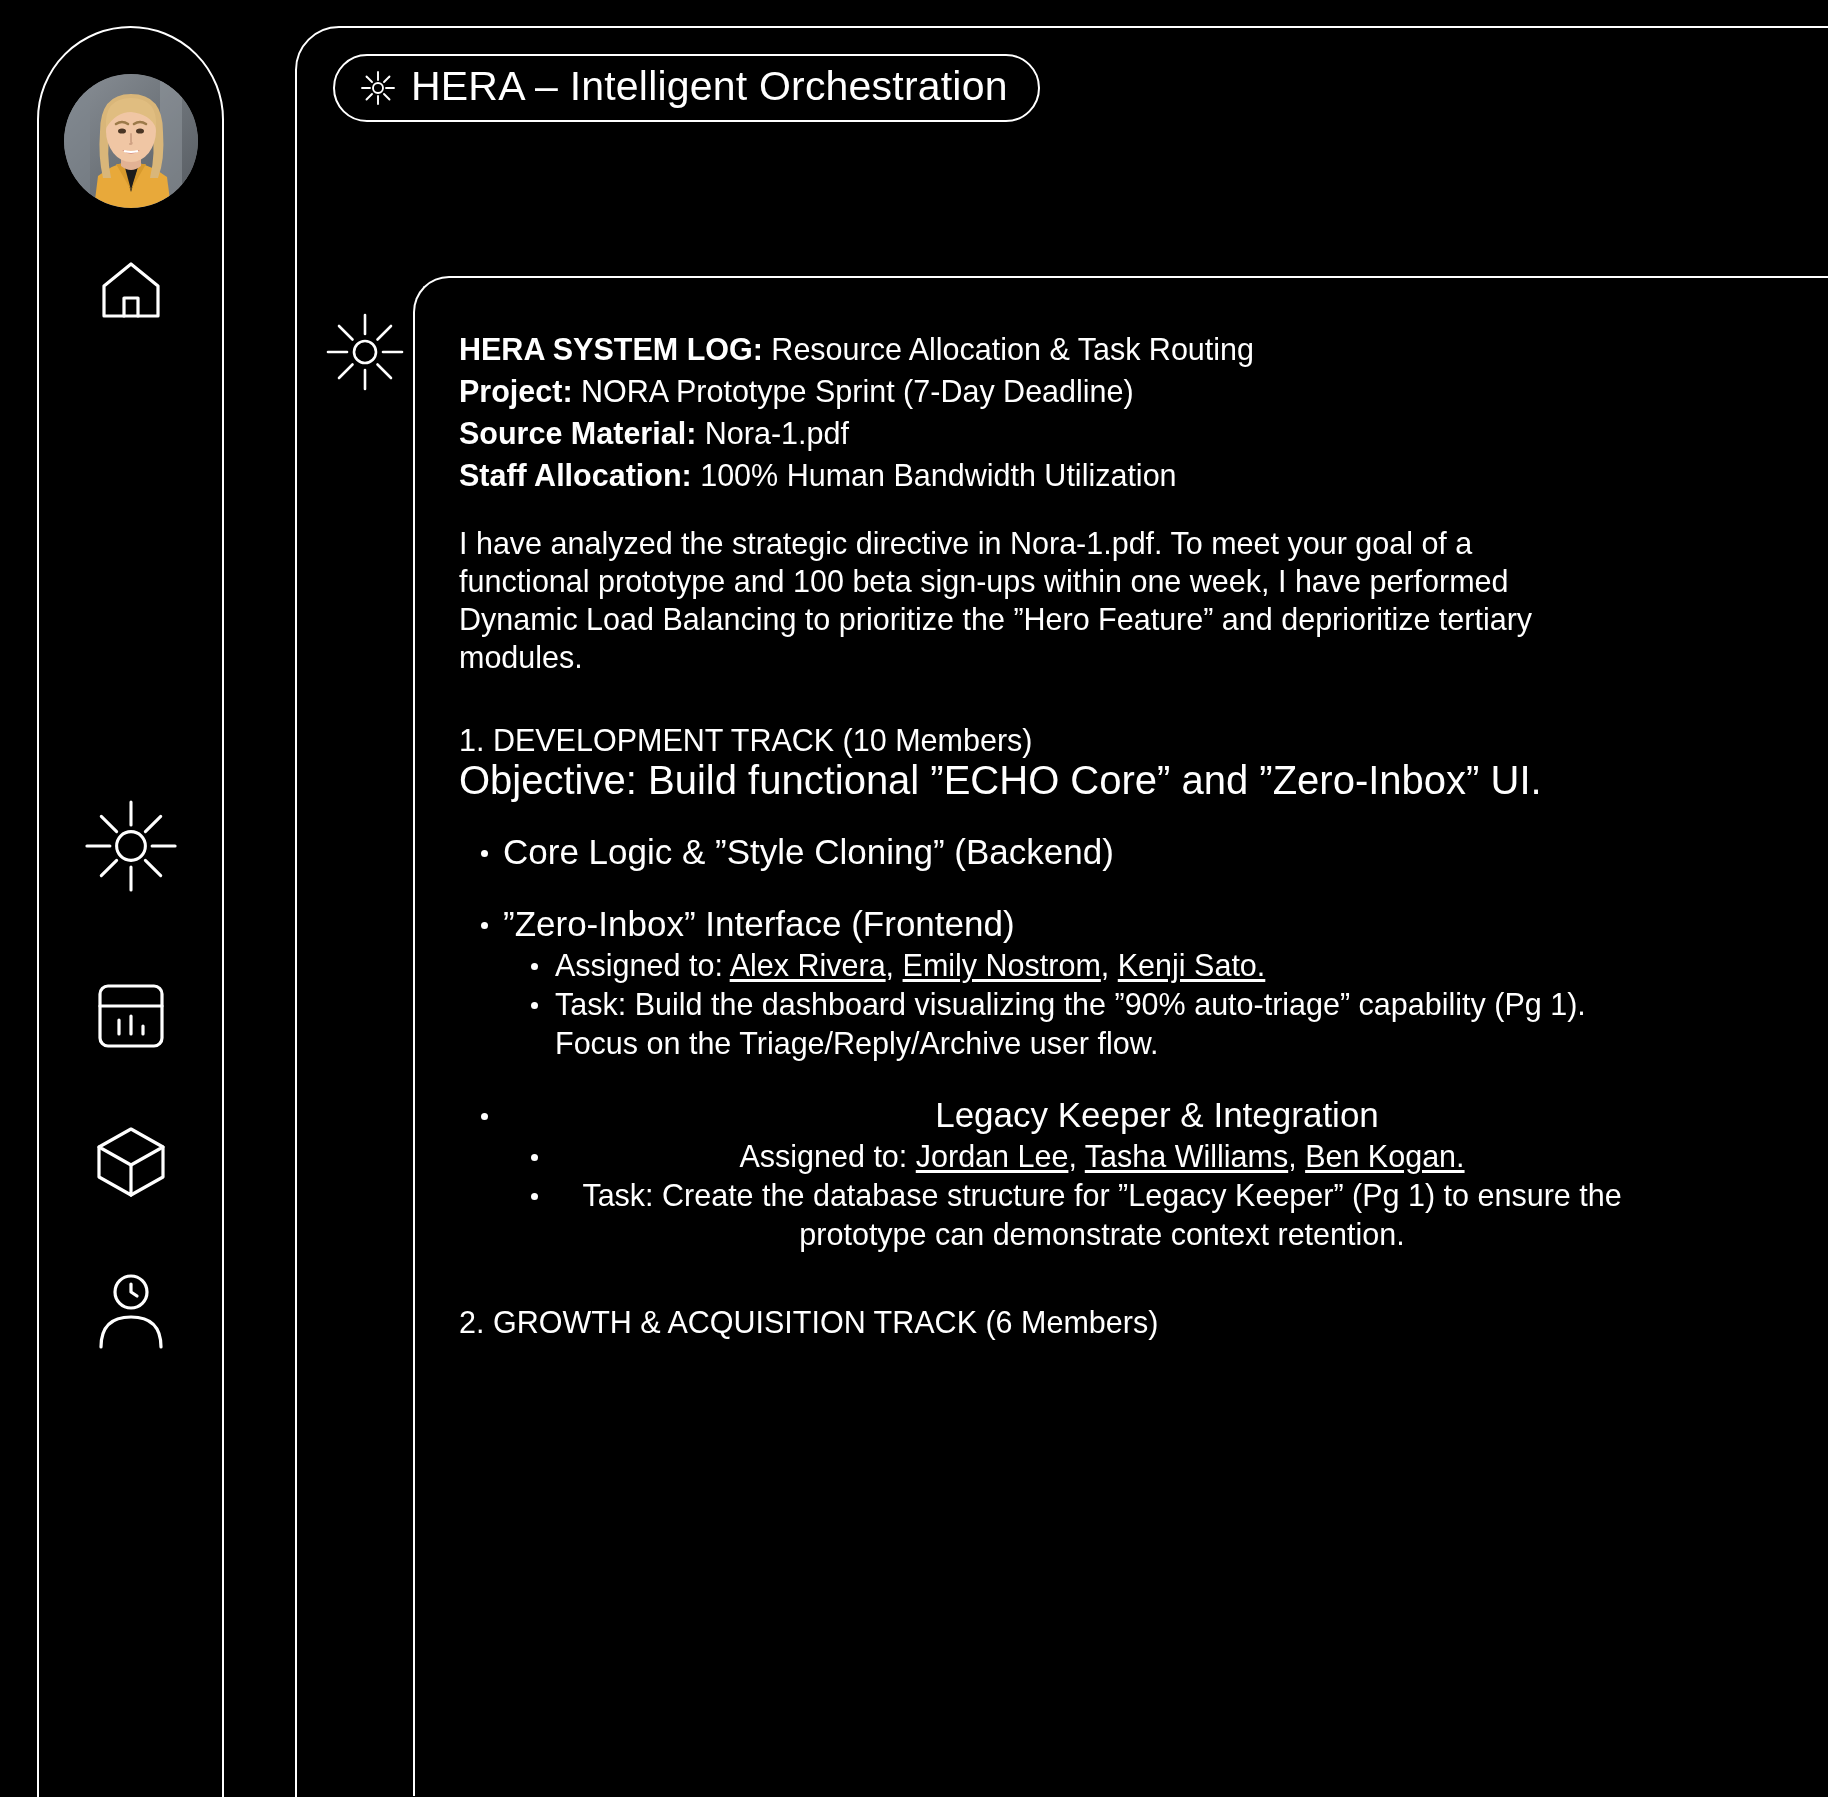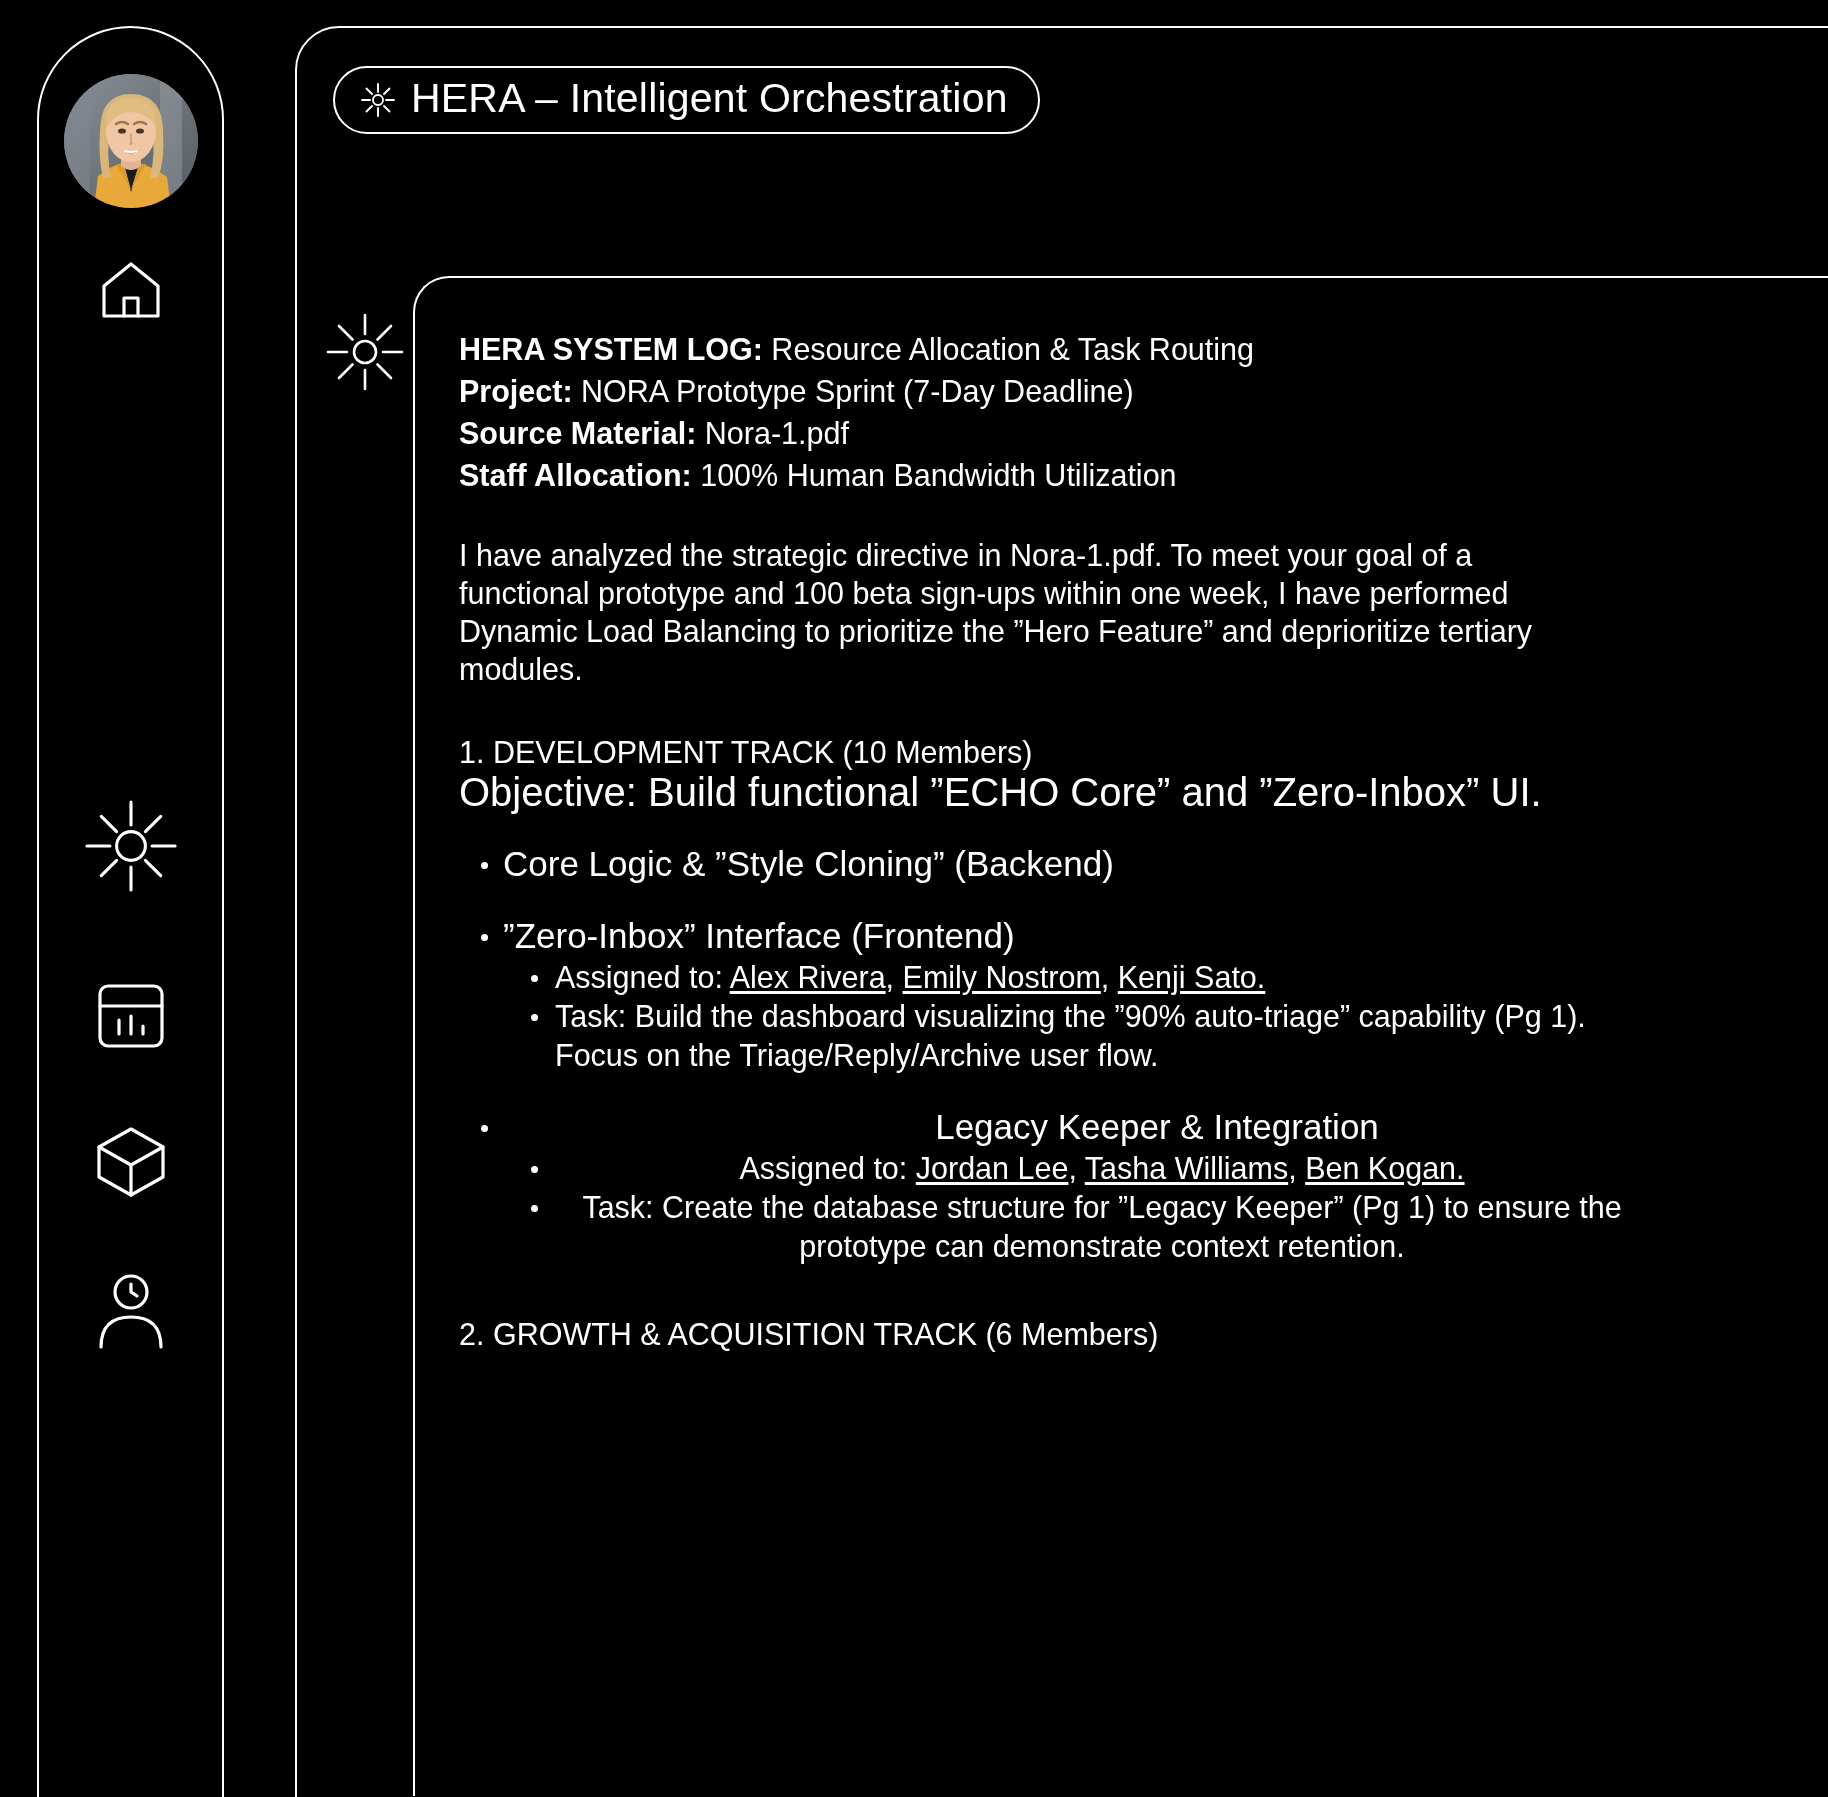--- a/index.html
+++ b/index.html
@@ -65,21 +65,21 @@
     height: 1790px;
     border: 2px solid #ffffff;
     border-radius: 44px 0 0 0;
     background: #000000;
     overflow: hidden;
   }
 
   #title-pill {
     position: absolute;
     left: 36px;
-    top: 38px;
+    top: 26px;
     height: 68px;
     padding: 0 30px 0 26px;
     border: 2px solid #ffffff;
     border-radius: 34px;
     display: flex;
     align-items: center;
     gap: 16px;
     white-space: nowrap;
   }
   #title-pill .pill-text {
@@ -118,21 +118,21 @@
     border-radius: 36px 0 0 0;
     padding: 50px 44px 40px 44px;
     min-height: 1520px;
   }
   .meta { font-size: 30.5px; line-height: 42px; }
   .meta .k { font-weight: 700; margin-top: 12px; }
 
   .para {
     font-size: 30.5px;
     line-height: 38px;
-    margin-top: 40px;
+    margin-top: 28px;
     max-width: 1090px;
   }
 
   .sect-head {
     font-size: 30.5px;
     line-height: 40px;
     margin-top: 44px;
   }
   .sect-obj {
     font-size: 40px;

